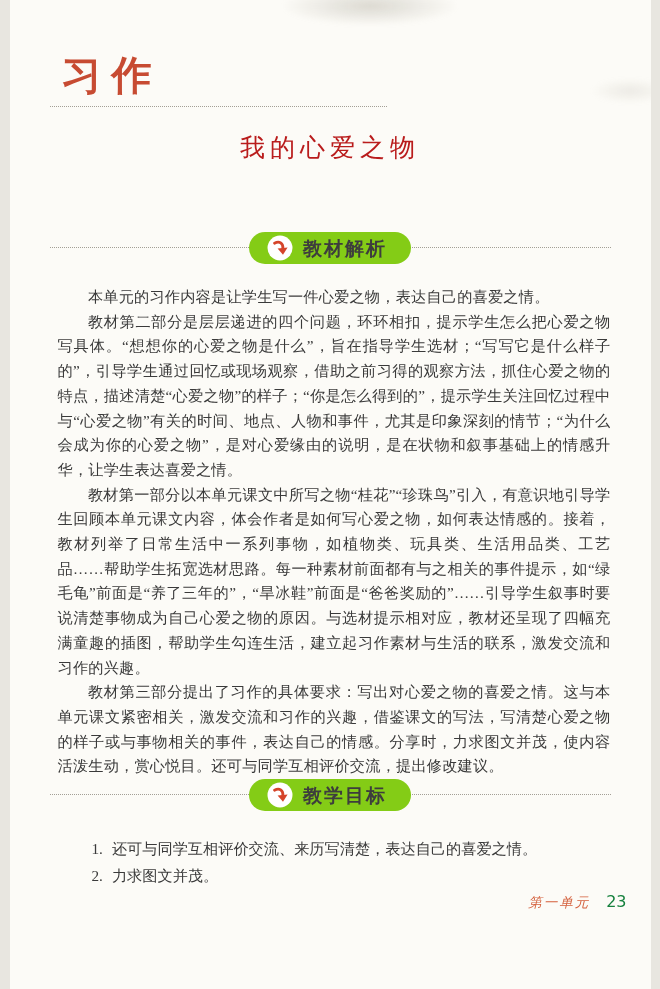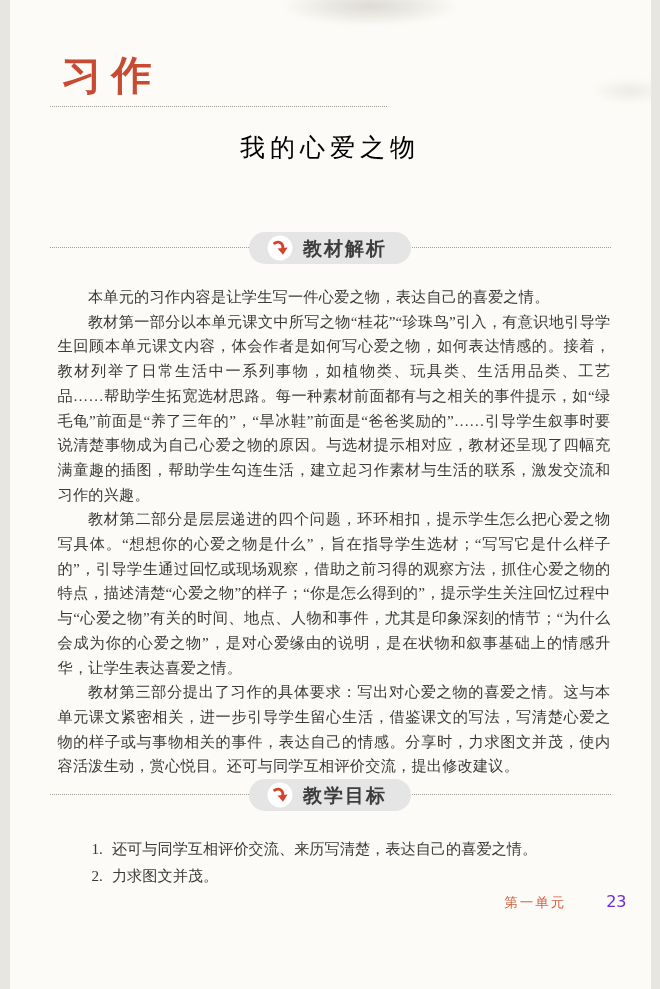--- a/index.html
+++ b/index.html
@@ -40,41 +40,41 @@
     border-top: 1.6px dotted #a39f96;
   }
   .rule-header { width: 337px; margin-top: 8px; }
 
   .doc-title {
     margin: 24px 0 0 0;
     text-align: center;
     font-size: 25px;
     font-weight: normal;
     letter-spacing: 5px;
-    color: #000000;
+    color: #b91c1c;
   }
 
   .badge-row {
     position: relative;
     height: 32px;
     display: flex;
     align-items: center;
     justify-content: center;
   }
   .badge-row-1 { margin-top: 68px; }
   .badge-row-2 { }
   .badge-rule {
     position: absolute; left: 0; right: 0; top: 15px;
   }
   .pill {
     position: relative;
     display: inline-flex;
     align-items: center;
     gap: 10px;
-    background: #e5e5e5;
+    background: #84cc16;
     border-radius: 17px;
     height: 32px;
     padding: 0 24px 0 18px;
     box-sizing: border-box;
   }
   .pill-icon { width: 26px; height: 26px; display: block; }
   .pill-label {
     font-size: 19px;
     font-weight: bold;
     letter-spacing: 2px;
@@ -107,28 +107,28 @@
     position: absolute;
     top: 892px;
     right: 24px;
     display: flex;
     align-items: baseline;
     gap: 16px;
   }
   .footer-unit {
     color: #d4613e;
     font-size: 13.5px;
+    font-style: italic;
     letter-spacing: 2px;
     font-family: "DejaVu Serif", serif;
   }
   .footer-page {
-    color: #6d28d9;
+    color: #15803d;
     font-size: 16px;
     font-family: "DejaVu Sans", "Liberation Sans", sans-serif;
-    margin-left: 24px;
   }
 </style>
 </head>
 <body>
 
 <div class="page">
   <div class="smudge-top"></div>
   <div class="smudge-right"></div>
 
   <div class="content">
@@ -145,23 +145,23 @@
           <circle cx="13" cy="13" r="12.5" fill="#ffffff"></circle>
           <path d="M7.5 8.2 C 12.5 5.6, 16.3 8.2, 15.9 13.6" fill="none" stroke="#d5442a" stroke-width="2.8" stroke-linecap="round"></path>
           <polygon points="16.0,19.8 10.6,13.4 20.6,12.6" fill="#d5442a"></polygon>
         </svg>
         <span class="pill-label">教材解析</span>
       </div>
     </div>
 
     <div class="body-text">
       <p>本单元的习作内容是让学生写一件心爱之物，表达自己的喜爱之情。</p>
+      <p>教材第二部分是层层递进的四个问题，环环相扣，提示学生怎么把心爱之物写具体。“想想你的心爱之物是什么”，旨在指导学生选材；“写写它是什么样子的”，引导学生通过回忆或现场观察，借助之前习得的观察方法，抓住心爱之物的特点，描述清楚“心爱之物”的样子；“你是怎么得到的”，提示学生关注回忆过程中与“心爱之物”有关的时间、地点、人物和事件，尤其是印象深刻的情节；“为什么会成为你的心爱之物”，是对心爱缘由的说明，是在状物和叙事基础上的情感升华，让学生表达喜爱之情。</p>
       <p>教材第一部分以本单元课文中所写之物“桂花”“珍珠鸟”引入，有意识地引导学生回顾本单元课文内容，体会作者是如何写心爱之物，如何表达情感的。接着，教材列举了日常生活中一系列事物，如植物类、玩具类、生活用品类、工艺品……帮助学生拓宽选材思路。每一种素材前面都有与之相关的事件提示，如“绿毛龟”前面是“养了三年的”，“旱冰鞋”前面是“爸爸奖励的”……引导学生叙事时要说清楚事物成为自己心爱之物的原因。与选材提示相对应，教材还呈现了四幅充满童趣的插图，帮助学生勾连生活，建立起习作素材与生活的联系，激发交流和习作的兴趣。</p>
-      <p>教材第二部分是层层递进的四个问题，环环相扣，提示学生怎么把心爱之物写具体。“想想你的心爱之物是什么”，旨在指导学生选材；“写写它是什么样子的”，引导学生通过回忆或现场观察，借助之前习得的观察方法，抓住心爱之物的特点，描述清楚“心爱之物”的样子；“你是怎么得到的”，提示学生关注回忆过程中与“心爱之物”有关的时间、地点、人物和事件，尤其是印象深刻的情节；“为什么会成为你的心爱之物”，是对心爱缘由的说明，是在状物和叙事基础上的情感升华，让学生表达喜爱之情。</p>
-      <p>教材第三部分提出了习作的具体要求：写出对心爱之物的喜爱之情。这与本单元课文紧密相关，进一步引导学生留心生活，借鉴课文的写法，写清楚心爱之物的样子或与事物相关的事件，表达自己的情感。分享时，力求图文并茂，使内容活泼生动，赏心悦目。还可与同学互相评价交流，提出修改建议。</p>
+      <p>教材第三部分提出了习作的具体要求：写出对心爱之物的喜爱之情。这与本单元课文紧密相关，激发交流和习作的兴趣，借鉴课文的写法，写清楚心爱之物的样子或与事物相关的事件，表达自己的情感。分享时，力求图文并茂，使内容活泼生动，赏心悦目。还可与同学互相评价交流，提出修改建议。</p>
     </div>
 
     <div class="badge-row badge-row-2">
       <div class="rule badge-rule"></div>
       <div class="pill">
         <svg class="pill-icon" viewBox="0 0 26 26" xmlns="http://www.w3.org/2000/svg">
           <circle cx="13" cy="13" r="12.5" fill="#ffffff"></circle>
           <path d="M7.5 8.2 C 12.5 5.6, 16.3 8.2, 15.9 13.6" fill="none" stroke="#d5442a" stroke-width="2.8" stroke-linecap="round"></path>
           <polygon points="16.0,19.8 10.6,13.4 20.6,12.6" fill="#d5442a"></polygon>
         </svg>

